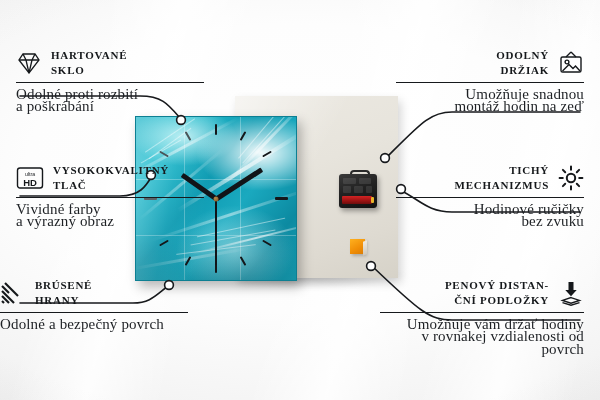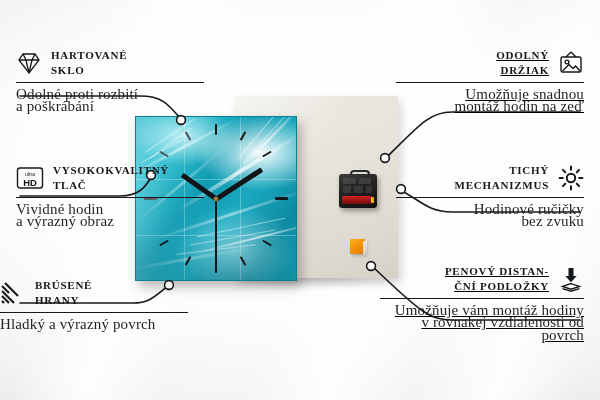--- a/index.html
+++ b/index.html
@@ -228,21 +228,21 @@
           <text x="14" y="20.5" font-family="Liberation Sans, sans-serif" font-size="9.5" font-weight="bold" text-anchor="middle" fill="#15181b">HD</text>
         </svg>
       </span>
       <span class="co-title">
         <span>VYSOKOKVALITNÝ</span><br>
         <span>TLAČ</span>
       </span>
     </div>
     <div class="co-rule"></div>
     <div class="co-desc">
-      <span>Vividné hodin</span><br>
+      <span>Vividné farby</span><br>
       <span>a výrazný obraz</span>
     </div>
   </div>
 
   <div class="callout left" style="left:0;top:278px;">
     <div class="co-head">
       <span class="co-icon">
         <svg viewBox="0 0 26 26" width="26" height="26">
           <g stroke="#15181b" stroke-width="2.1" stroke-linecap="butt">
             <path d="M2 6 L9 13"></path>
@@ -253,25 +253,25 @@
           </g>
         </svg>
       </span>
       <span class="co-title">
         <span>BRÚSENÉ</span><br>
         <span>HRANY</span>
       </span>
     </div>
     <div class="co-rule"></div>
     <div class="co-desc">
-      <span>Hladký a výrazný povrch</span>
-    </div>
-  </div>
-
-  <div class="callout right" style="left:396px;top:48px;text-decoration:underline;">
+      <span>Odolné a bezpečný povrch</span>
+    </div>
+  </div>
+
+  <div class="callout right" style="left:396px;top:48px;">
     <div class="co-head">
       <span class="co-title">
         <span>ODOLNÝ</span><br>
         <span>DRŽIAK</span>
       </span>
       <span class="co-icon">
         <svg viewBox="0 0 26 26" width="26" height="26" fill="none" stroke="#15181b" stroke-width="1.4">
           <path d="M13 2 L8 7 M13 2 L18 7"></path>
           <rect x="3" y="7" width="20" height="15" rx="1.6"></rect>
           <circle cx="9" cy="12" r="1.9"></circle>
@@ -300,34 +300,34 @@
         </svg>
       </span>
     </div>
     <div class="co-rule"></div>
     <div class="co-desc">
       <span>Hodinové ručičky</span><br>
       <span>bez zvuku</span>
     </div>
   </div>
 
-  <div class="callout right" style="left:380px;top:264px;width:204px;text-decoration:underline;">
+  <div class="callout right" style="left:380px;top:278px;width:204px;">
     <div class="co-head">
       <span class="co-title">
         <span>PENOVÝ DISTAN-</span><br>
         <span>ČNÍ PODLOŽKY</span>
       </span>
       <span class="co-icon">
         <svg viewBox="0 0 26 26" width="26" height="26" fill="none" stroke="#15181b" stroke-width="1.4">
           <path d="M10.5 2 h5 v8 h3.2 L13 16.2 L7.3 10 h3.2 Z" fill="#15181b" stroke="none"></path>
           <path d="M13 17.6 L21.5 20.4 L13 23.2 L4.5 20.4 Z"></path>
           <path d="M4.5 22.6 L13 25.2 L21.5 22.6"></path>
         </svg>
       </span>
     </div>
     <div class="co-rule"></div>
     <div class="co-desc">
-      <span>Umožňuje vám montáž hodiny</span><br>
+      <span>Umožňuje vám držať hodiny</span><br>
       <span>v rovnakej vzdialenosti od povrch</span>
     </div>
   </div>
 
 </div>
 
 </body></html>

